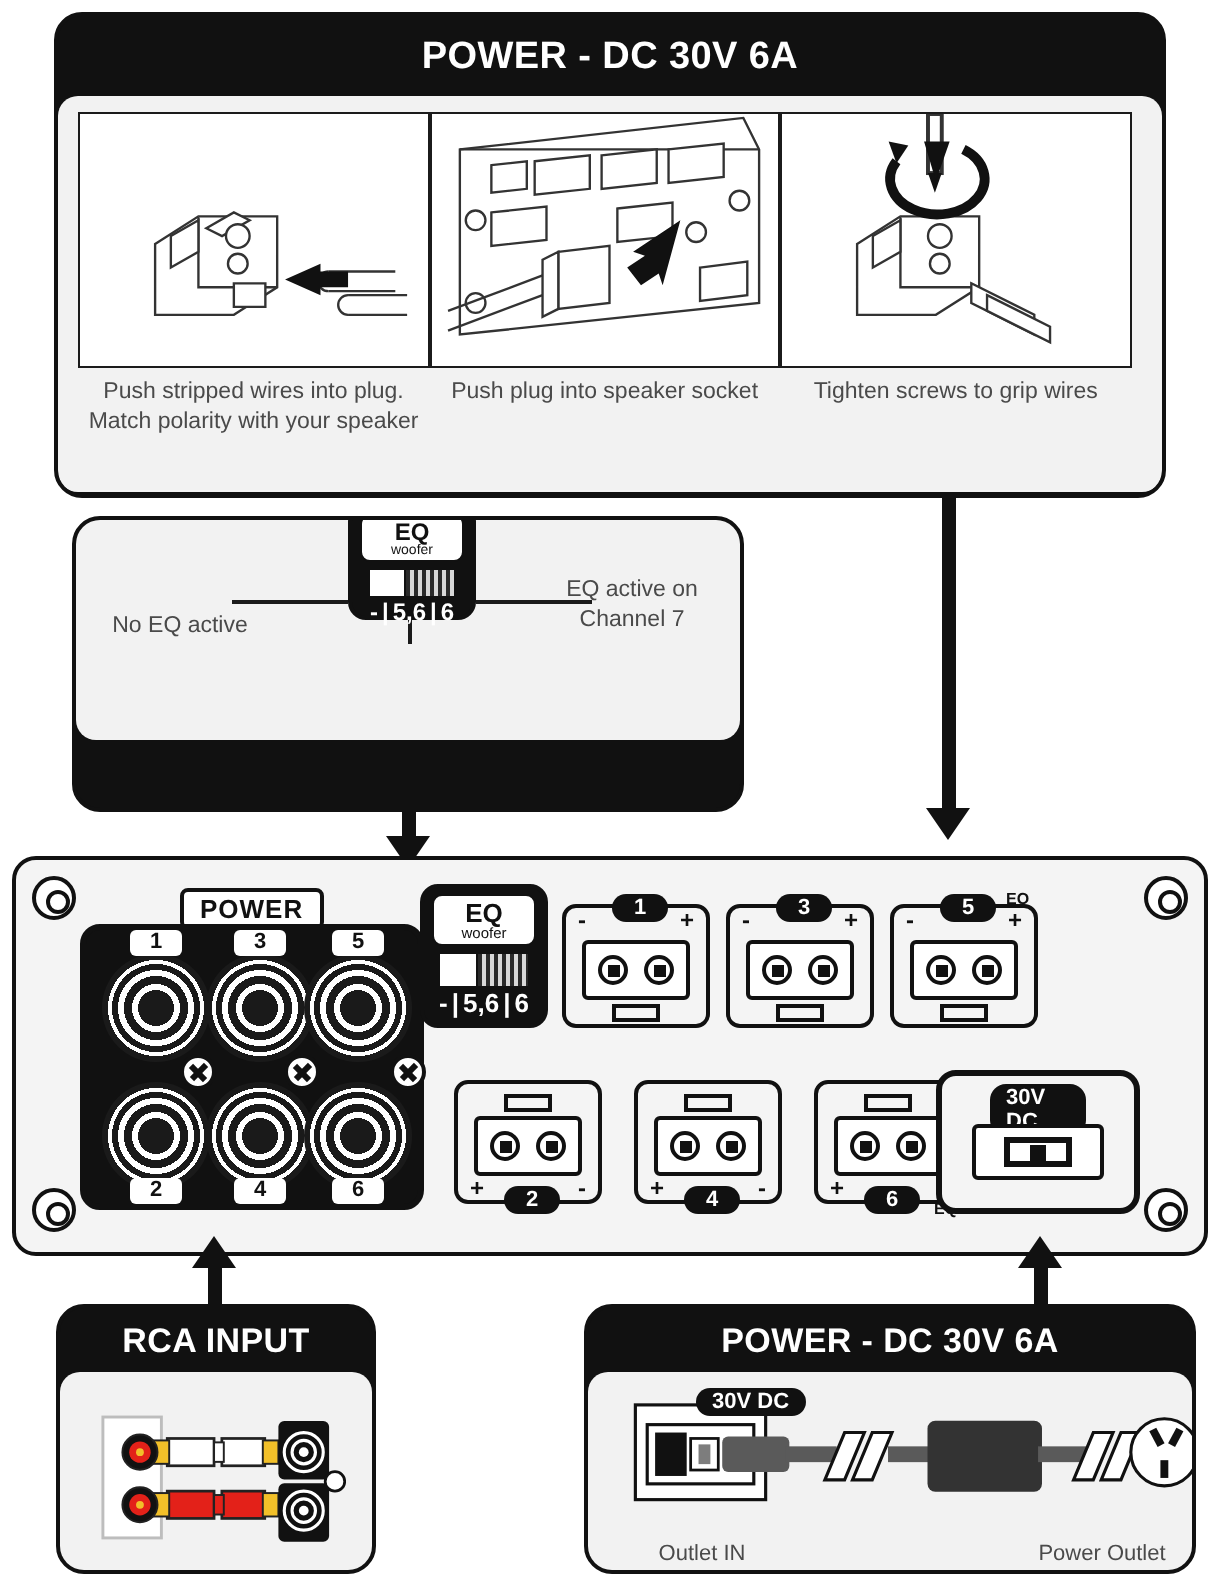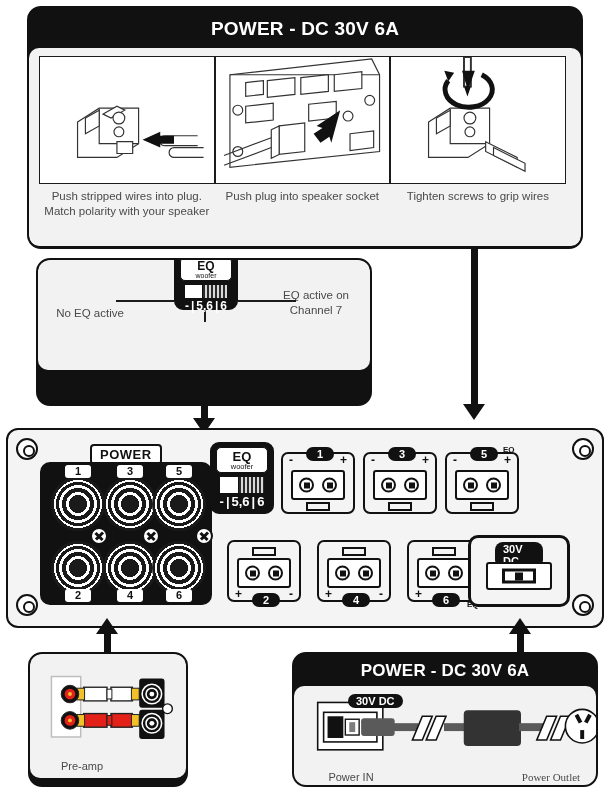--- a/index.html
+++ b/index.html
@@ -505,20 +505,21 @@
     </div>
   </div>
 
   <div class="arrow-line" style="left:104px; top:632px; height:22px;"></div>
   <div class="arrow-head-up" style="left:96px; top:618px;"></div>
 
   <div class="arrow-line" style="left:517px; top:632px; height:22px;"></div>
   <div class="arrow-head-up" style="left:509px; top:618px;"></div>
 
   <div class="panel" id="rca-input-panel">
+    <div class="panel-title">RCA INPUT</div>
     <div class="panel-body">
       <svg class="artsvg" viewBox="0 0 160 101">
         <rect x="22" y="10" width="30" height="62" fill="#ffffff" stroke="#bdbdbd" stroke-width="1.5"></rect>
 
         <g>
           <rect x="55" y="21" width="24" height="14" fill="#ffffff" stroke="#222" stroke-width="1.4"></rect>
           <rect x="83" y="21" width="22" height="14" fill="#ffffff" stroke="#222" stroke-width="1.4"></rect>
           <rect x="79" y="23" width="5" height="10" fill="#ffffff" stroke="#222" stroke-width="1"></rect>
           <rect x="48" y="22" width="8" height="12" fill="#f2c029" stroke="#222" stroke-width="1"></rect>
           <rect x="104" y="22" width="8" height="12" fill="#f2c029" stroke="#222" stroke-width="1"></rect>
@@ -576,18 +577,18 @@
         <path d="M256 30 l10 0 l-10 24 l-10 0 Z" fill="#ffffff" stroke="#111" stroke-width="1.6"></path>
         <path d="M270 30 l10 0 l-10 24 l-10 0 Z" fill="#ffffff" stroke="#111" stroke-width="1.6"></path>
 
         <rect x="276" y="31" width="18" height="18" rx="2" fill="#5a5a5a"></rect>
         <circle cx="292" cy="40" r="17" fill="#ffffff" stroke="#111" stroke-width="1.6"></circle>
         <rect x="286" y="28" width="4" height="9" fill="#111" transform="rotate(-28 288 32)"></rect>
         <rect x="296" y="28" width="4" height="9" fill="#111" transform="rotate(28 298 32)"></rect>
         <rect x="290" y="44" width="4" height="9" fill="#111"></rect>
       </svg>
       <div class="dc-badge" style="left:54px; top:8px; transform:none;">30V DC</div>
-      <div class="sub-cap" style="left:22px; bottom:2px; width:70px;">Power IN</div>
-      <div class="sub-cap" style="right:10px; bottom:2px; width:70px;font-family:Liberation Serif, serif;">Power Outlet</div>
+      <div class="sub-cap" style="left:22px; bottom:2px; width:70px;">Outlet IN</div>
+      <div class="sub-cap" style="right:10px; bottom:2px; width:70px;">Power Outlet</div>
     </div>
   </div>
 
 </div>
 
 </body></html>

